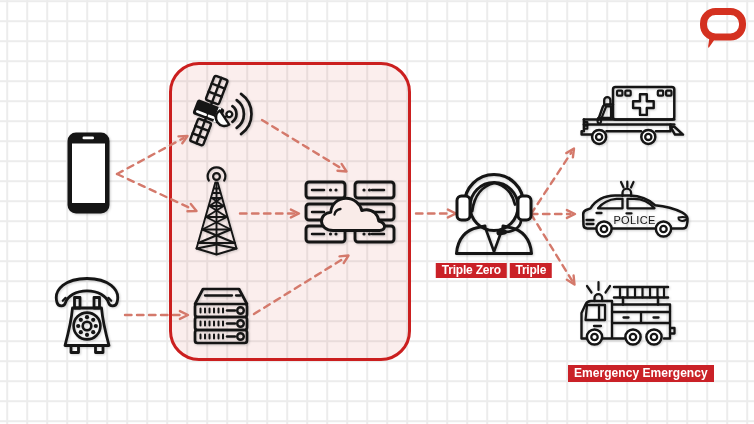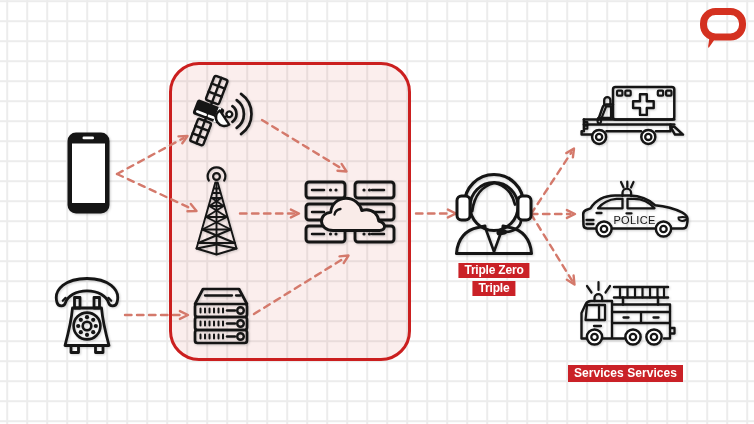--- a/index.html
+++ b/index.html
@@ -22,21 +22,21 @@
   }
   .redlabel{
     background:#ca2127;color:#ffffff;font-weight:bold;
     font-size:12px;line-height:17px;letter-spacing:-0.2px;
     padding:0 6px;white-space:nowrap;
   }
   #cc-label .redlabel{line-height:15px;}
   #telco-label{left:186px;top:373px;letter-spacing:0.3px;}
   #es-label{left:568px;top:365px;letter-spacing:0.05px;}
   #cc-label{left:494px;top:263px;transform:translateX(-50%);
-    display:flex;flex-direction:column;align-items:center;gap:2.5px;}
+    display:flex;flex-direction:row;align-items:center;gap:2.5px;}
   svg{display:block;}
   .ink{stroke:#151515;fill:none;stroke-linecap:round;stroke-linejoin:round;}
   text{font-family:"Liberation Sans","DejaVu Sans",sans-serif;}
 </style>
 </head>
 <body>
 
 <div id="stage">
 
   <div id="telco-box" class="abs"></div>
@@ -364,15 +364,15 @@
       <circle cx="76" cy="63" r="3.2" stroke-width="2.3"></circle>
     </g>
   </svg>
 
 
   <div class="abs" id="cc-label">
     <span class="redlabel">Triple Zero</span>
     <span class="redlabel">Triple</span>
   </div>
 
-  <div class="abs redlabel" id="es-label">Services Services</div>
+  <div class="abs redlabel" id="es-label">Emergency Emergency</div>
 
 </div>
 
 </body></html>

